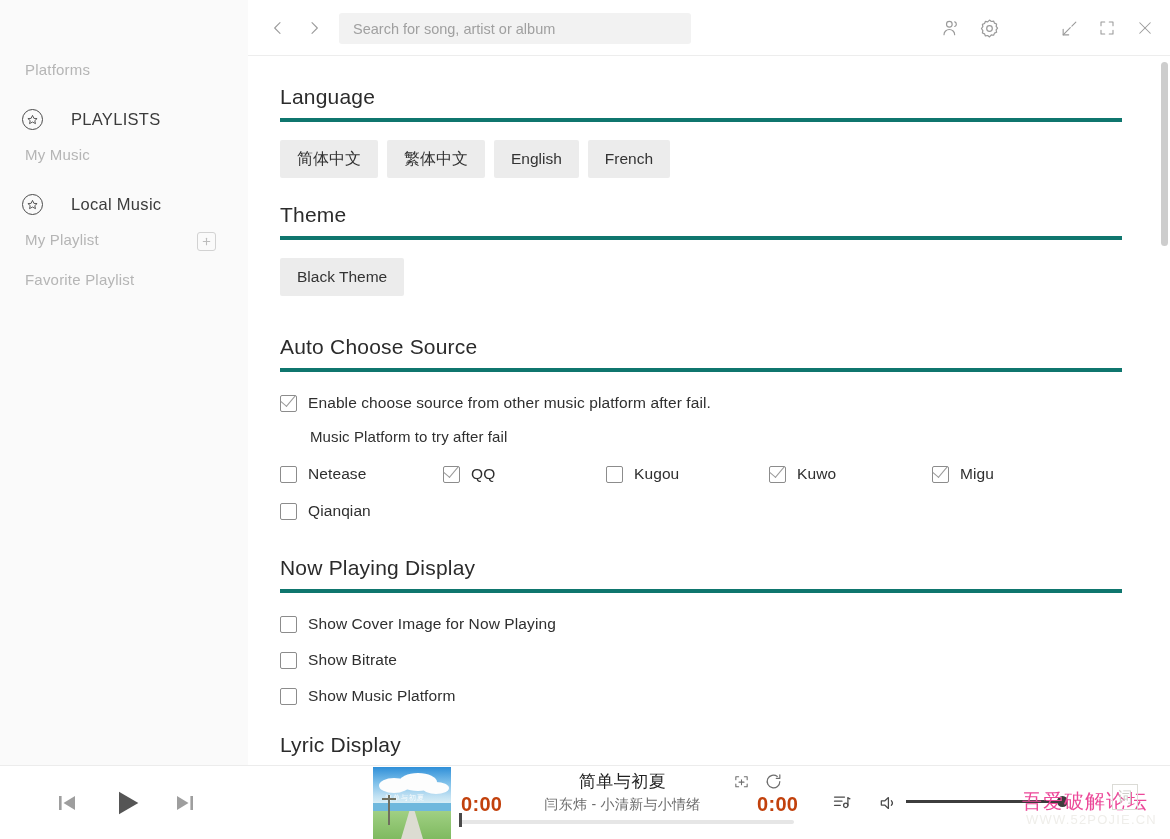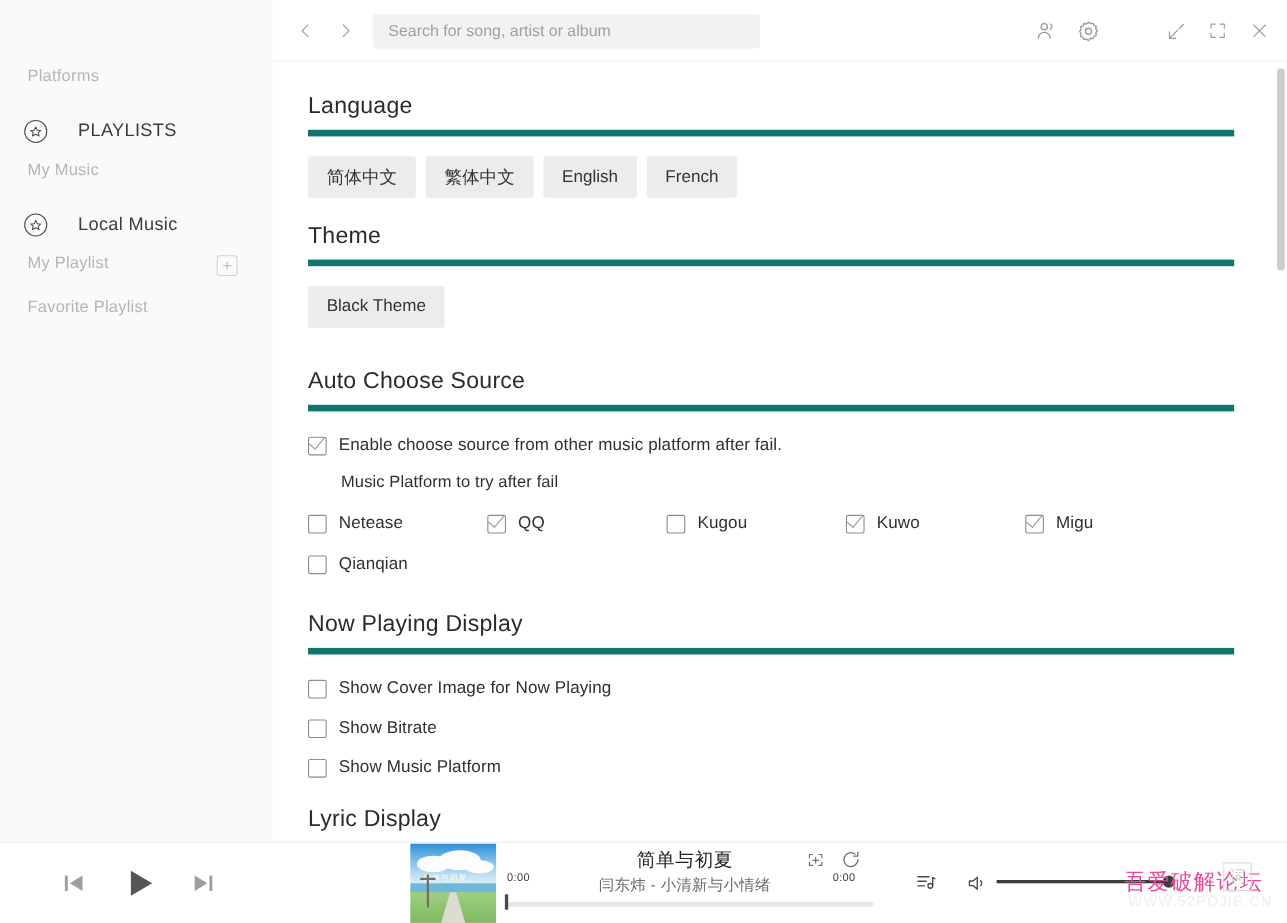--- a/index.html
+++ b/index.html
@@ -110,21 +110,21 @@
     background: #ffffff;
     overflow: hidden;
   }
   .section { position: absolute; left: 32px; width: 842px; }
   .section h2 {
     font-weight: 400;
     font-size: 21px;
     color: #2b2b2b;
     letter-spacing: .2px;
     padding-bottom: 9px;
-    border-bottom: 6px solid #0f766e;
+    border-bottom: 4px solid #0f766e;
   }
   .btn-row { display: flex; gap: 9px; margin-top: 18px; }
   .chip {
     background: #ececec;
     border: none;
     border-radius: 2px;
     padding: 0 17px;
     height: 38px;
     display: flex; align-items: center; justify-content: center;
     font-family: "Liberation Sans", sans-serif;
@@ -238,23 +238,24 @@
     background: #6f6f5f;
   }
   #album-art .art-text {
     position: absolute; left: 12px; top: 26px;
     font-size: 7px; color: #ffffff; opacity: .85;
     letter-spacing: 1px;
     white-space: nowrap;
   }
   .time {
     position: absolute;
-    font-size: 10px;
-    color: #404040;
+    font-size: 20px;
+    color: #c2410c;
     letter-spacing: .3px;
+    font-weight: bold;
   }
   #song-title {
     position: absolute;
     left: 451px; top: 770px;
     width: 343px;
     text-align: center;
     font-size: 17px;
     color: #1f1f1f;
     letter-spacing: .5px;
   }

